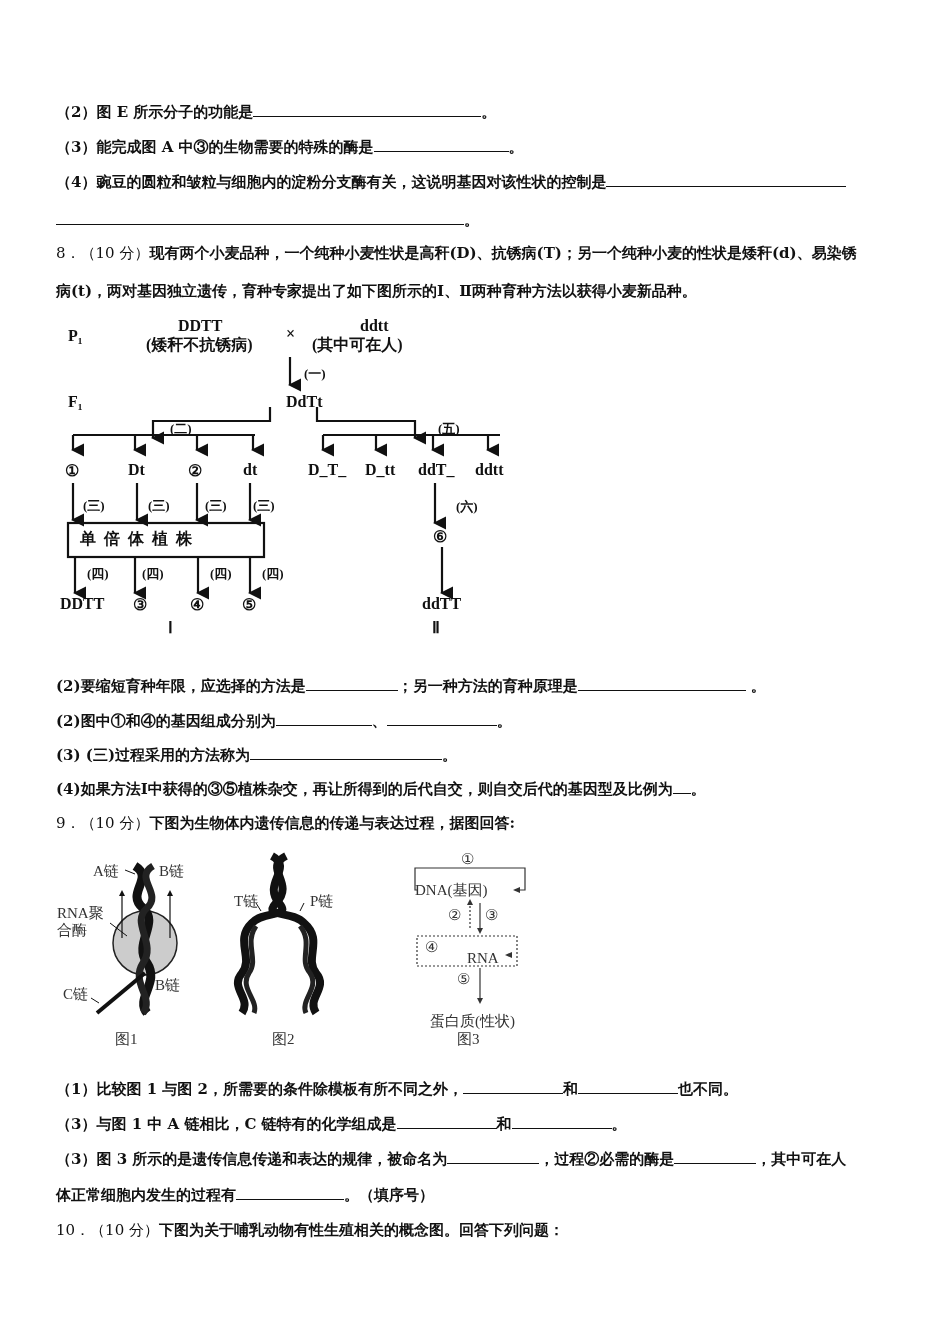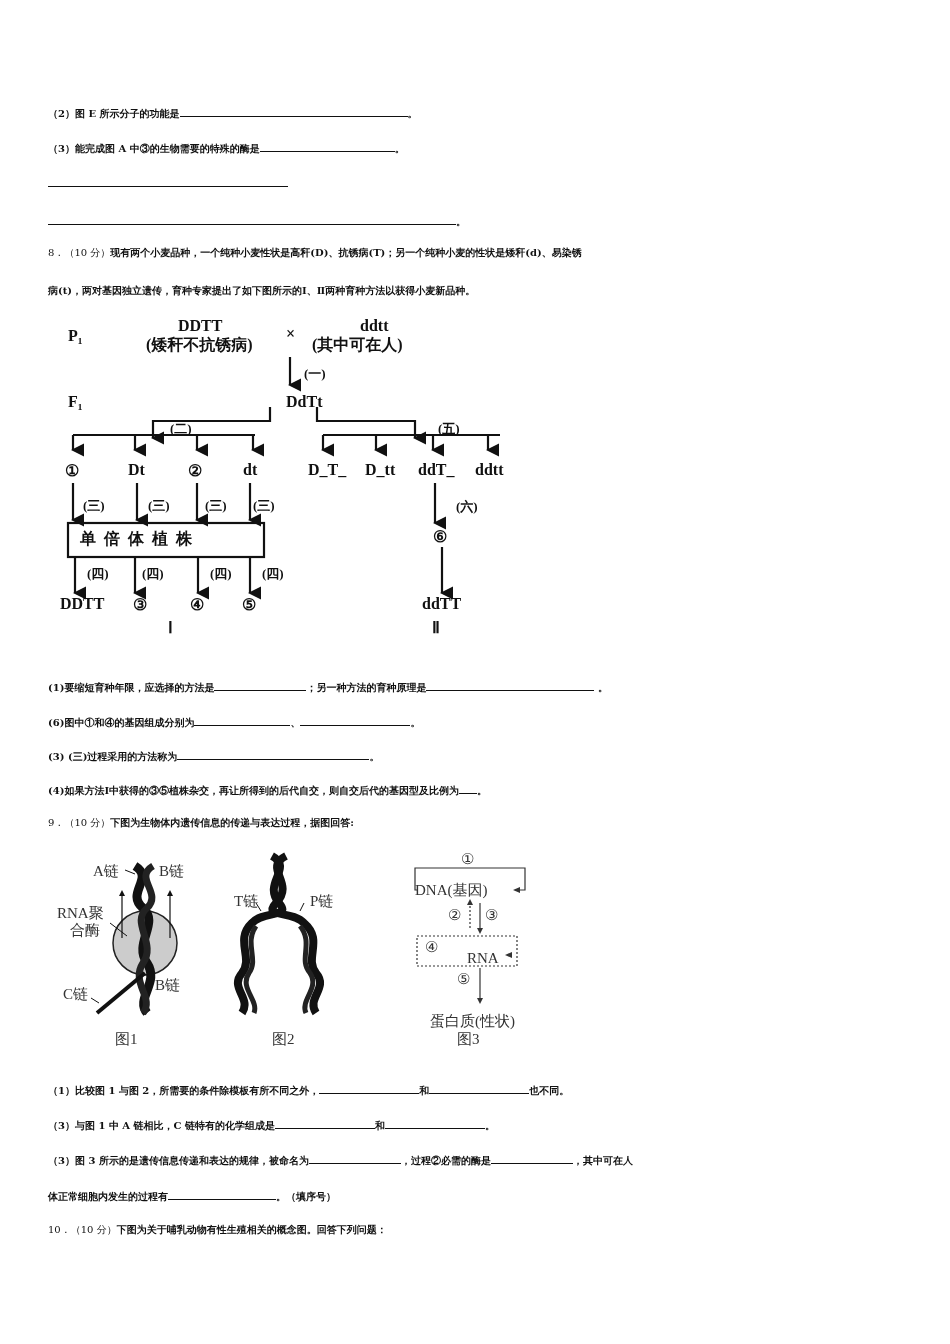--- a/index.html
+++ b/index.html
@@ -2,21 +2,21 @@
 <html><head>
 <meta charset="utf-8">
 <style>
   html, body { margin: 0; padding: 0; background: #ffffff; }
   body {
     width: 950px; height: 1344px; position: relative; overflow: hidden;
     font-family: "DejaVu Serif", "Liberation Serif", serif;
     color: #111;
   }
   .line {
-    position: absolute; left: 48px; font-size: 10px; font-weight: bold;
+    position: absolute; left: 56px; font-size: 15px; font-weight: bold;
     white-space: nowrap; line-height: 20px;
   }
   .blank {
     display: inline-block; border-bottom: 1.5px solid #111; height: 14px; vertical-align: baseline;
   }
   .qnum { font-weight: normal; }
   
   .diagram { position: absolute; left: 60px; top: 315px; width: 460px; height: 330px; }
   .fig { position: absolute; top: 848px; }
   .dl { position: absolute; font-family: "Liberation Serif", serif; font-weight: bold; font-size: 16px; color: #111; white-space: nowrap; }
@@ -26,21 +26,21 @@
 </head>
 <body>
 
 <div class="line" style="top:102px">
   <span>（2）图 E 所示分子的功能是</span><span class="blank" style="width:228px"></span><span>。</span>
 </div>
 <div class="line" style="top:137px">
   <span>（3）能完成图 A 中③的生物需要的特殊的酶是</span><span class="blank" style="width:135px"></span><span>。</span>
 </div>
 <div class="line" style="top:172px">
-  <span class="blank" style="width:240px"></span>
+  <span>（4）豌豆的圆粒和皱粒与细胞内的淀粉分支酶有关，这说明基因对该性状的控制是</span><span class="blank" style="width:240px"></span>
 </div>
 <div class="line" style="top:210px">
   <span class="blank" style="width:408px"></span><span>。</span>
 </div>
 
 <div class="line" style="top:243px">
   <span class="qnum">8．</span><span class="qnum">（10 分）</span><span>现有两个小麦品种，一个纯种小麦性状是高秆(D)、抗锈病(T)；另一个纯种小麦的性状是矮秆(d)、易染锈</span>
 </div>
 <div class="line" style="top:281px">
   <span>病(t)，两对基因独立遗传，育种专家提出了如下图所示的Ⅰ、Ⅱ两种育种方法以获得小麦新品种。</span>
@@ -129,24 +129,24 @@
   <span class="dl" style="left:182px;top:280px">⑤</span>
   <span class="dl" style="left:108px;top:303px">Ⅰ</span>
 
   <span class="dl small" style="left:396px;top:183px">(六)</span>
   <span class="dl" style="left:373px;top:212px">⑥</span>
   <span class="dl" style="left:362px;top:280px">ddTT</span>
   <span class="dl" style="left:372px;top:303px">Ⅱ</span>
 </div>
 
 <div class="line" style="top:676px">
-  <span>(1)要缩短育种年限，应选择的方法是</span><span class="blank" style="width:92px"></span><span>；另一种方法的育种原理是</span><span class="blank" style="width:168px"></span><span> 。</span>
+  <span>(2)要缩短育种年限，应选择的方法是</span><span class="blank" style="width:92px"></span><span>；另一种方法的育种原理是</span><span class="blank" style="width:168px"></span><span> 。</span>
 </div>
 <div class="line" style="top:711px">
-  <span>(6)图中①和④的基因组成分别为</span><span class="blank" style="width:96px"></span><span>、</span><span class="blank" style="width:110px"></span><span>。</span>
+  <span>(2)图中①和④的基因组成分别为</span><span class="blank" style="width:96px"></span><span>、</span><span class="blank" style="width:110px"></span><span>。</span>
 </div>
 <div class="line" style="top:745px">
   <span>(3) (三)过程采用的方法称为</span><span class="blank" style="width:192px"></span><span>。</span>
 </div>
 <div class="line" style="top:779px">
   <span>(4)如果方法Ⅰ中获得的③⑤植株杂交，再让所得到的后代自交，则自交后代的基因型及比例为</span><span class="blank" style="width:18px"></span><span>。</span>
 </div>
 
 <div class="line" style="top:813px">
   <span class="qnum">9．</span><span class="qnum">（10 分）</span><span>下图为生物体内遗传信息的传递与表达过程，据图回答:</span>
@@ -162,21 +162,21 @@
     <path d="M64,48 L67,42 L70,48 Z" fill="#111"></path>
     <line x1="115" y1="90" x2="115" y2="45" stroke="#111" stroke-width="1.2"></line>
     <path d="M112,48 L115,42 L118,48 Z" fill="#111"></path>
     <line x1="70" y1="22" x2="80" y2="26" stroke="#111" stroke-width="1"></line>
     <line x1="55" y1="75" x2="72" y2="88" stroke="#111" stroke-width="1"></line>
     <line x1="36" y1="150" x2="44" y2="155" stroke="#111" stroke-width="1"></line>
   </svg>
   <span class="figlabel" style="left:38px;top:14px">A链</span>
   <span class="figlabel" style="left:104px;top:14px">B链</span>
   <span class="figlabel" style="left:2px;top:56px">RNA聚</span>
-  <span class="figlabel" style="left:15px;top:73px">合酶</span>
+  <span class="figlabel" style="left:2px;top:73px">合酶</span>
   <span class="figlabel" style="left:8px;top:137px">C链</span>
   <span class="figlabel" style="left:100px;top:128px">B链</span>
   <span class="figlabel" style="left:60px;top:182px">图1</span>
 </div>
 
 <div class="fig" style="left:214px;width:140px;height:200px">
   <svg width="140" height="200" style="position:absolute;left:0;top:0">
     <path d="M58,8 C80,20 48,35 65,55 C78,70 50,62 38,75 C20,92 40,110 28,125 C15,140 38,150 28,165" stroke="#111" stroke-width="8" fill="none"></path>
     <path d="M72,8 C48,20 82,35 62,55 C48,70 78,62 90,75 C110,92 90,110 102,125 C115,140 92,150 102,165" stroke="#111" stroke-width="8" fill="none"></path>
     <path d="M42,78 C30,95 45,112 35,125 C25,140 45,152 40,165" stroke="#222" stroke-width="5" fill="none"></path>

